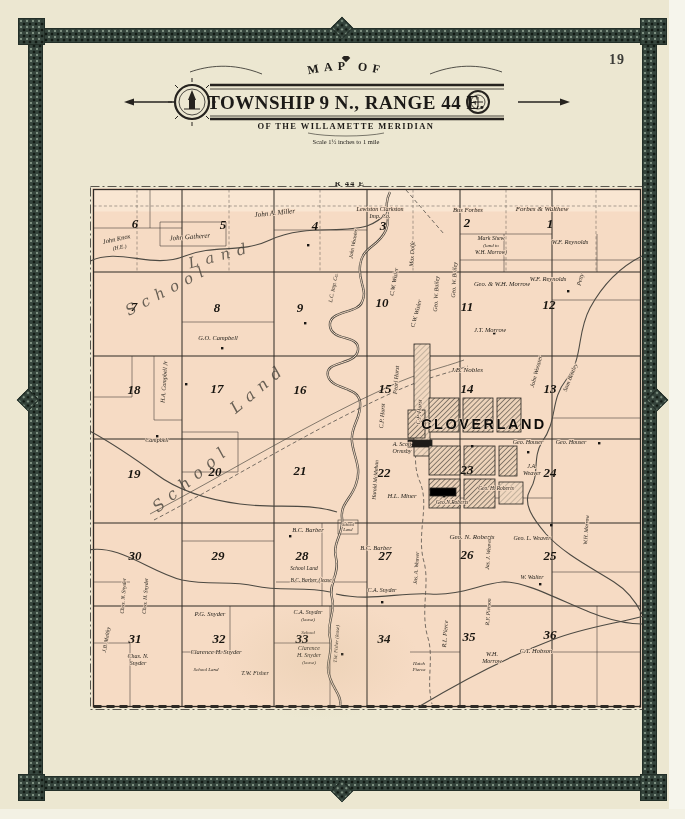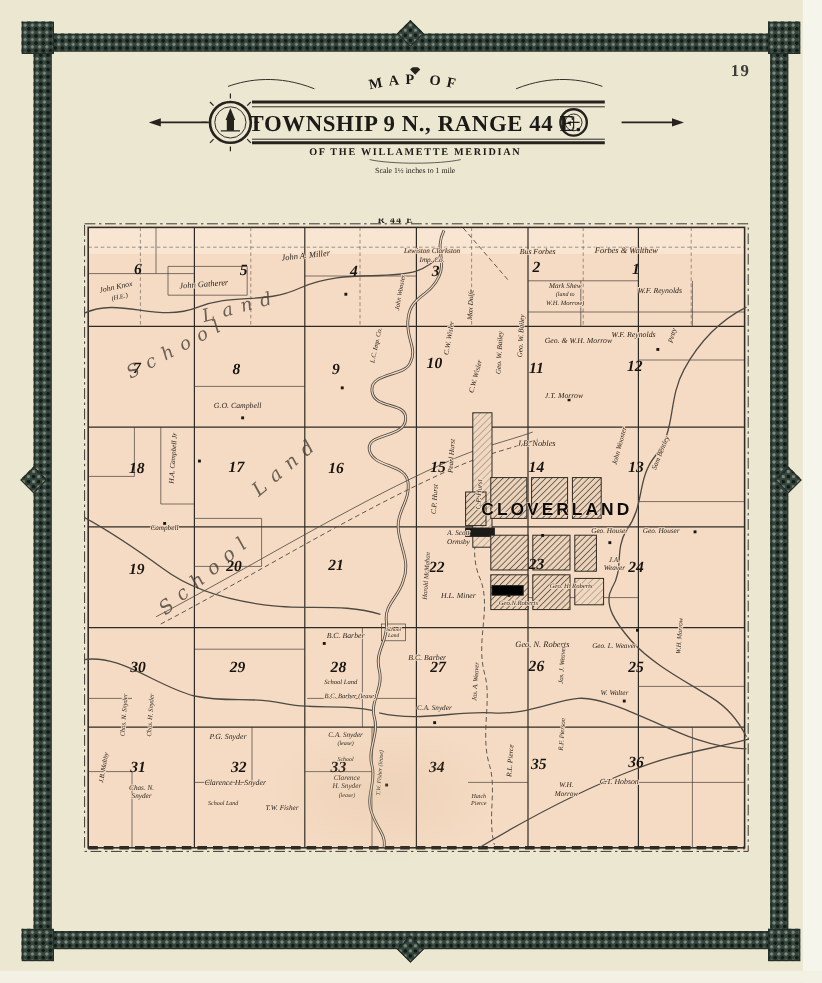--- a/index.html
+++ b/index.html
@@ -38,21 +38,21 @@
     font:700 14px "Liberation Serif",serif;color:#3c3c38;letter-spacing:1px;
   }
 
   .header-wrap{position:absolute;left:122px;top:56px;width:450px;height:100px;}
   .header-svg text{fill:#1c1a17;}
   .arc-text{font-family:"Liberation Serif",serif;font-weight:700;letter-spacing:5px;font-size:12px;}
   .main-title{font-family:"Liberation Serif",serif;font-weight:600;font-size:19px;letter-spacing:.5px;}
   .sub-title{font-family:"Liberation Serif",serif;font-weight:700;font-size:8.5px;letter-spacing:1.4px;}
   .scale-note{font-family:"Liberation Serif",serif;font-size:6.5px;fill:#55504a;}
 
-  .map-wrap{position:absolute;left:70px;top:182px;width:558px;height:540px;}
+  .map-wrap{position:absolute;left:90px;top:182px;width:558px;height:540px;}
 
   
   .rangelab{font-family:"Liberation Serif",serif;font-weight:700;font-size:8px;letter-spacing:1.2px;fill:#26231f;text-anchor:middle;}
   .sec{font-family:"Liberation Serif",serif;font-style:italic;font-weight:700;fill:#17140f;text-anchor:middle;}
   .own{font-family:"Liberation Serif",serif;font-style:italic;fill:#26231d;text-anchor:middle;
        paint-order:stroke;stroke:#f6dbc4;stroke-width:1.4px;}
   .script{font-family:"DejaVu Serif",serif;font-style:italic;fill:#46423a;text-anchor:middle;
           letter-spacing:7px;opacity:.8;}
   .town{font-family:"Liberation Sans",sans-serif;font-weight:700;letter-spacing:2.5px;fill:#0d0c0a;
         text-anchor:middle;paint-order:stroke;stroke:#f6dbc4;stroke-width:.8px;}

